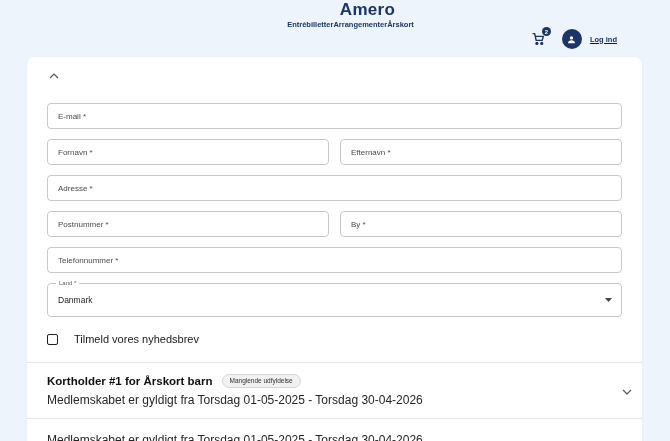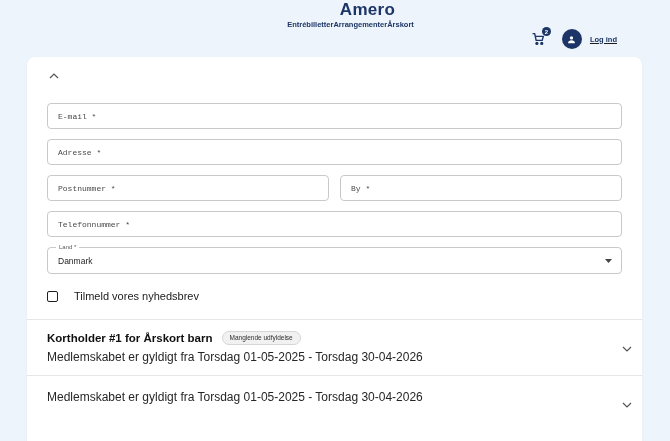--- a/index.html
+++ b/index.html
@@ -33,26 +33,26 @@
     padding:12px 20px 0; min-height:384px; box-shadow:0 1px 3px rgba(30,60,110,.05);
   }
   .card-title-row { display:flex; align-items:center; justify-content:space-between; height:14px; margin-bottom:20px; }
   .card-title { font-size:12px; font-weight:700; color:#141414; }
   .chev { display:flex; align-items:center; cursor:pointer; padding:2px; }
   
   .form-row { display:flex; gap:11px; margin-bottom:10px; }
   .txt-input {
     width:100%; height:26px; border:1px solid #c9c9c9; border-radius:4px;
     padding:0 10px; font-size:8px; color:#222; background:#fff; outline:none;
-    font-family:Liberation Mono, monospace;
+    font-family:Liberation Sans, sans-serif;
   }
   .txt-input::placeholder { color:#4a4a4a; opacity:1; }
   .half { flex:1; }
   .select-box {
-    position:relative; height:27px; border:1px solid #c9c9c9; border-radius:4px;
+    position:relative; height:34px; border:1px solid #c9c9c9; border-radius:4px;
     display:flex; align-items:center; padding:0 10px; cursor:pointer; background:#fff;
   }
   .select-label {
     position:absolute; top:-4px; left:8px; background:#fff; padding:0 3px;
     font-size:6px; color:#5d5d5d; line-height:7px;
   }
   .select-value { font-size:8.5px; color:#1f1f1f; }
   .select-caret { position:absolute; right:9px; top:50%; transform:translateY(-50%); display:flex; }
   .checkbox-row { display:flex; align-items:center; gap:8px; margin-top:16px; padding-bottom:17px; }
   .checkbox {
@@ -113,20 +113,24 @@
             <polyline points="1,5 5,1 9,5"></polyline>
           </svg>
       </span>
     </div>
   </div>
 
   <div class="form-row">
     <input class="txt-input" type="text" placeholder="E-mail *" style="">
   </div>
   <div class="form-row">
+    <input class="txt-input half" type="text" placeholder="Fornavn *" style="">
+    <input class="txt-input half" type="text" placeholder="Efternavn *" style="">
+  </div>
+  <div class="form-row">
     <input class="txt-input" type="text" placeholder="Adresse *" style="">
   </div>
   <div class="form-row">
     <input class="txt-input half" type="text" placeholder="Postnummer *" style="">
     <input class="txt-input half" type="text" placeholder="By *" style="">
   </div>
   <div class="form-row">
     <input class="txt-input" type="text" placeholder="Telefonnummer *" style="">
   </div>
 

